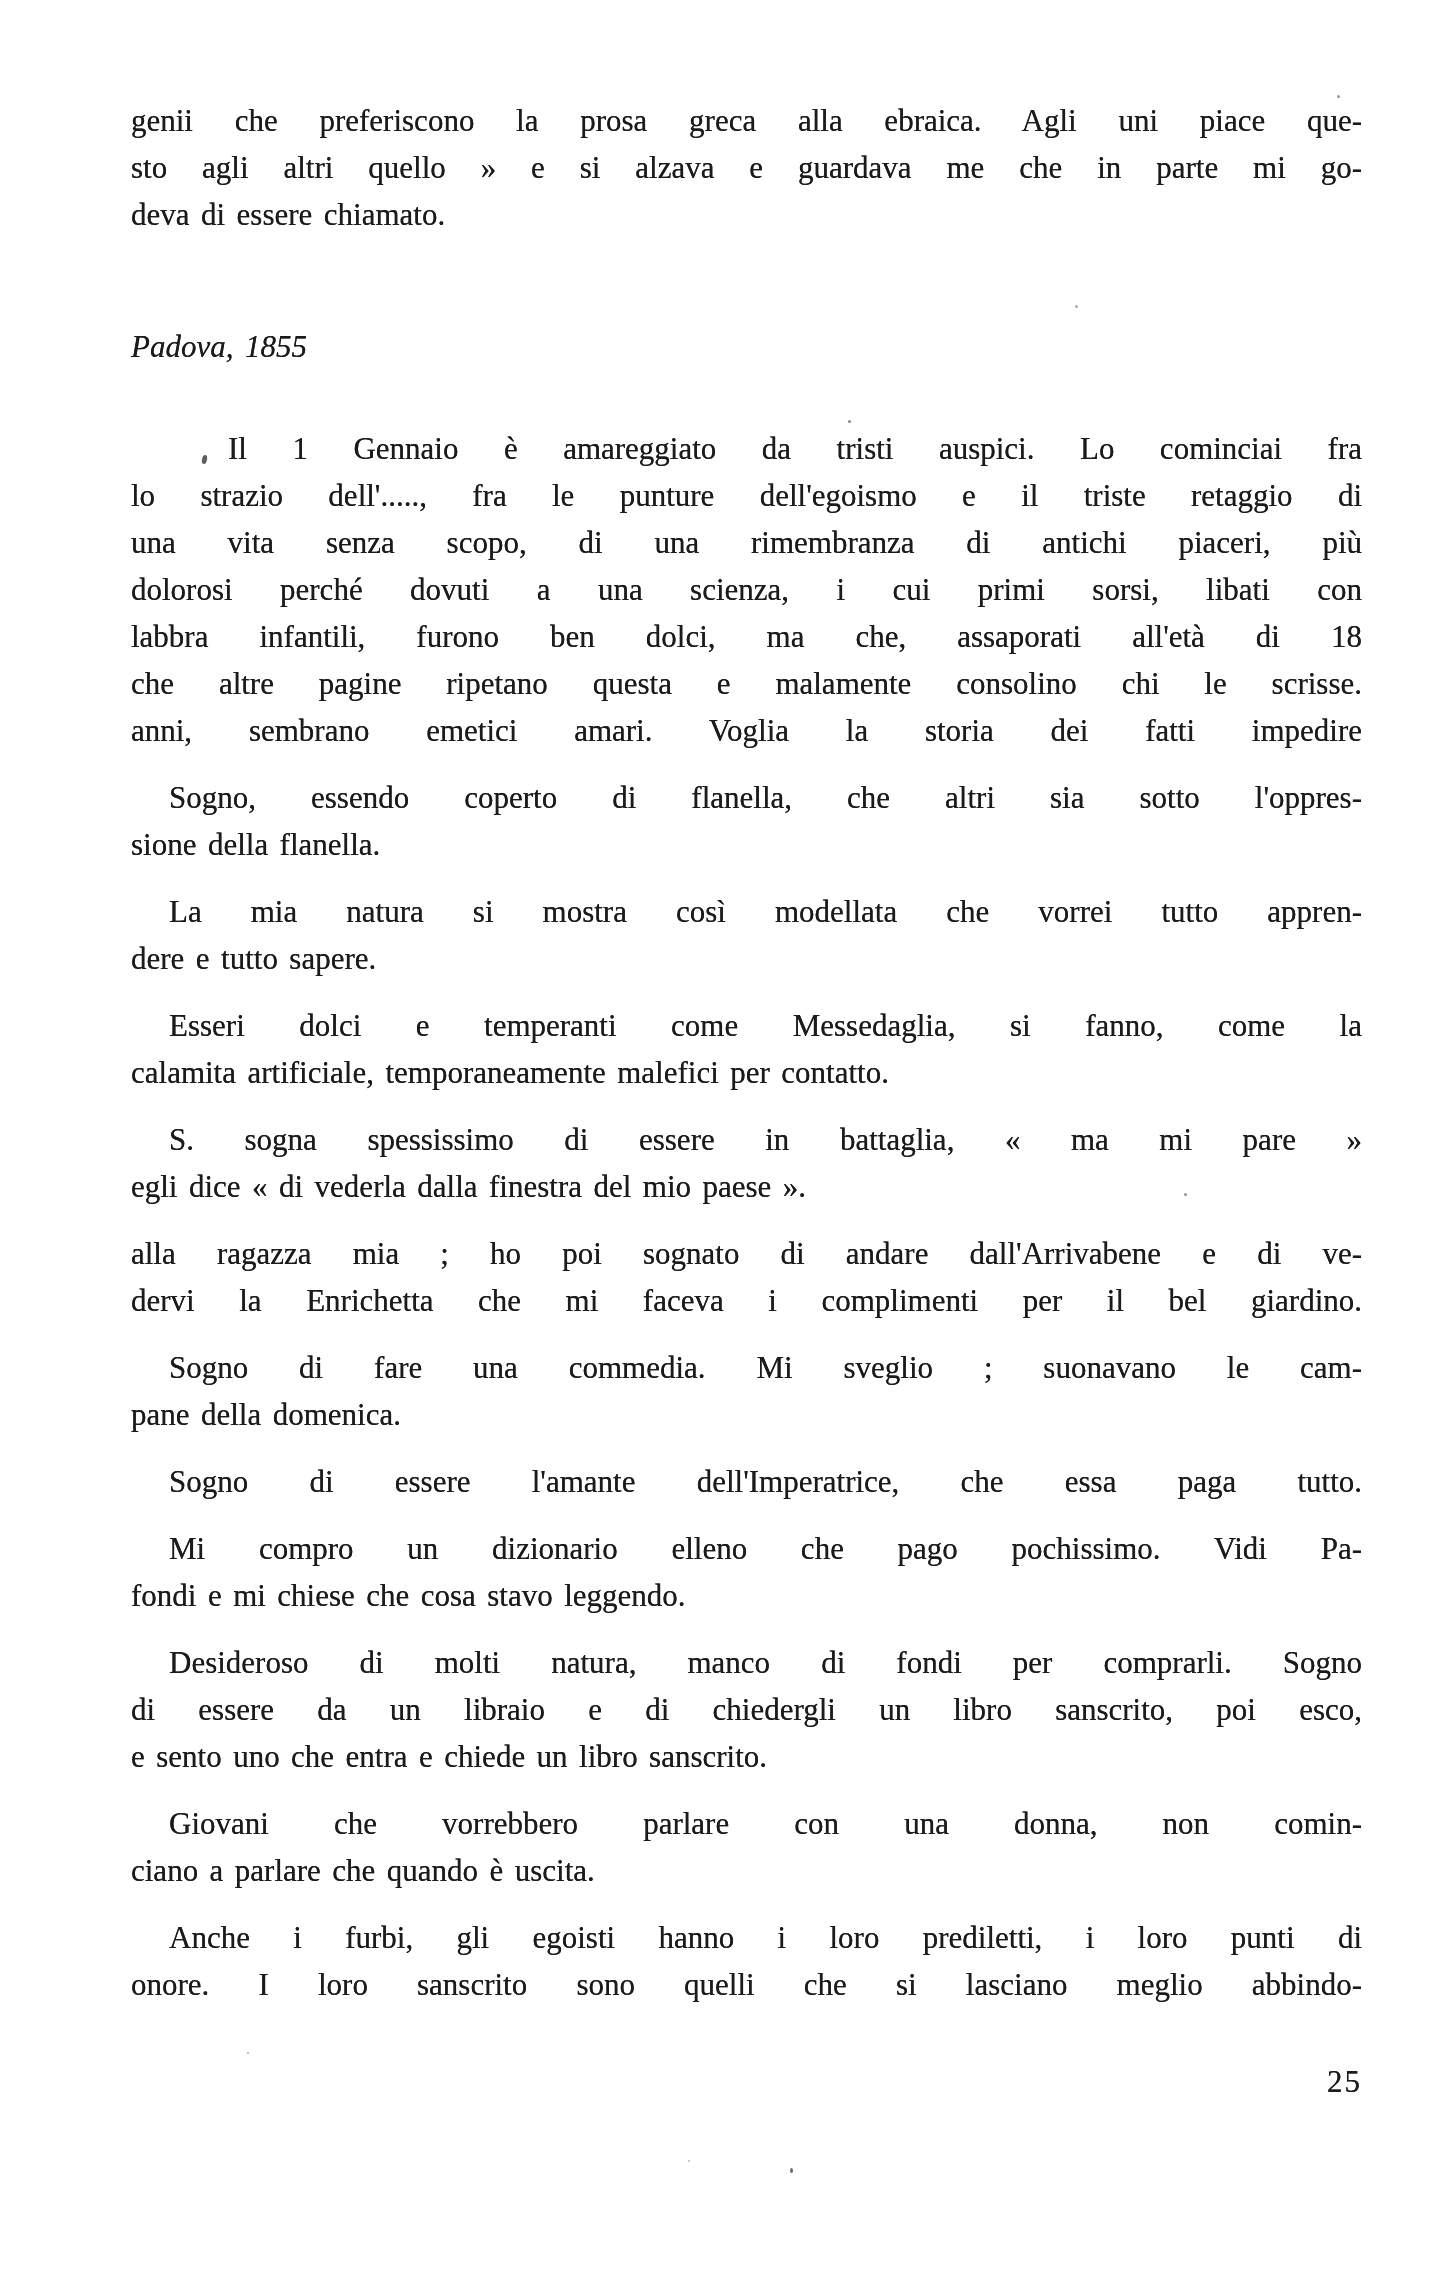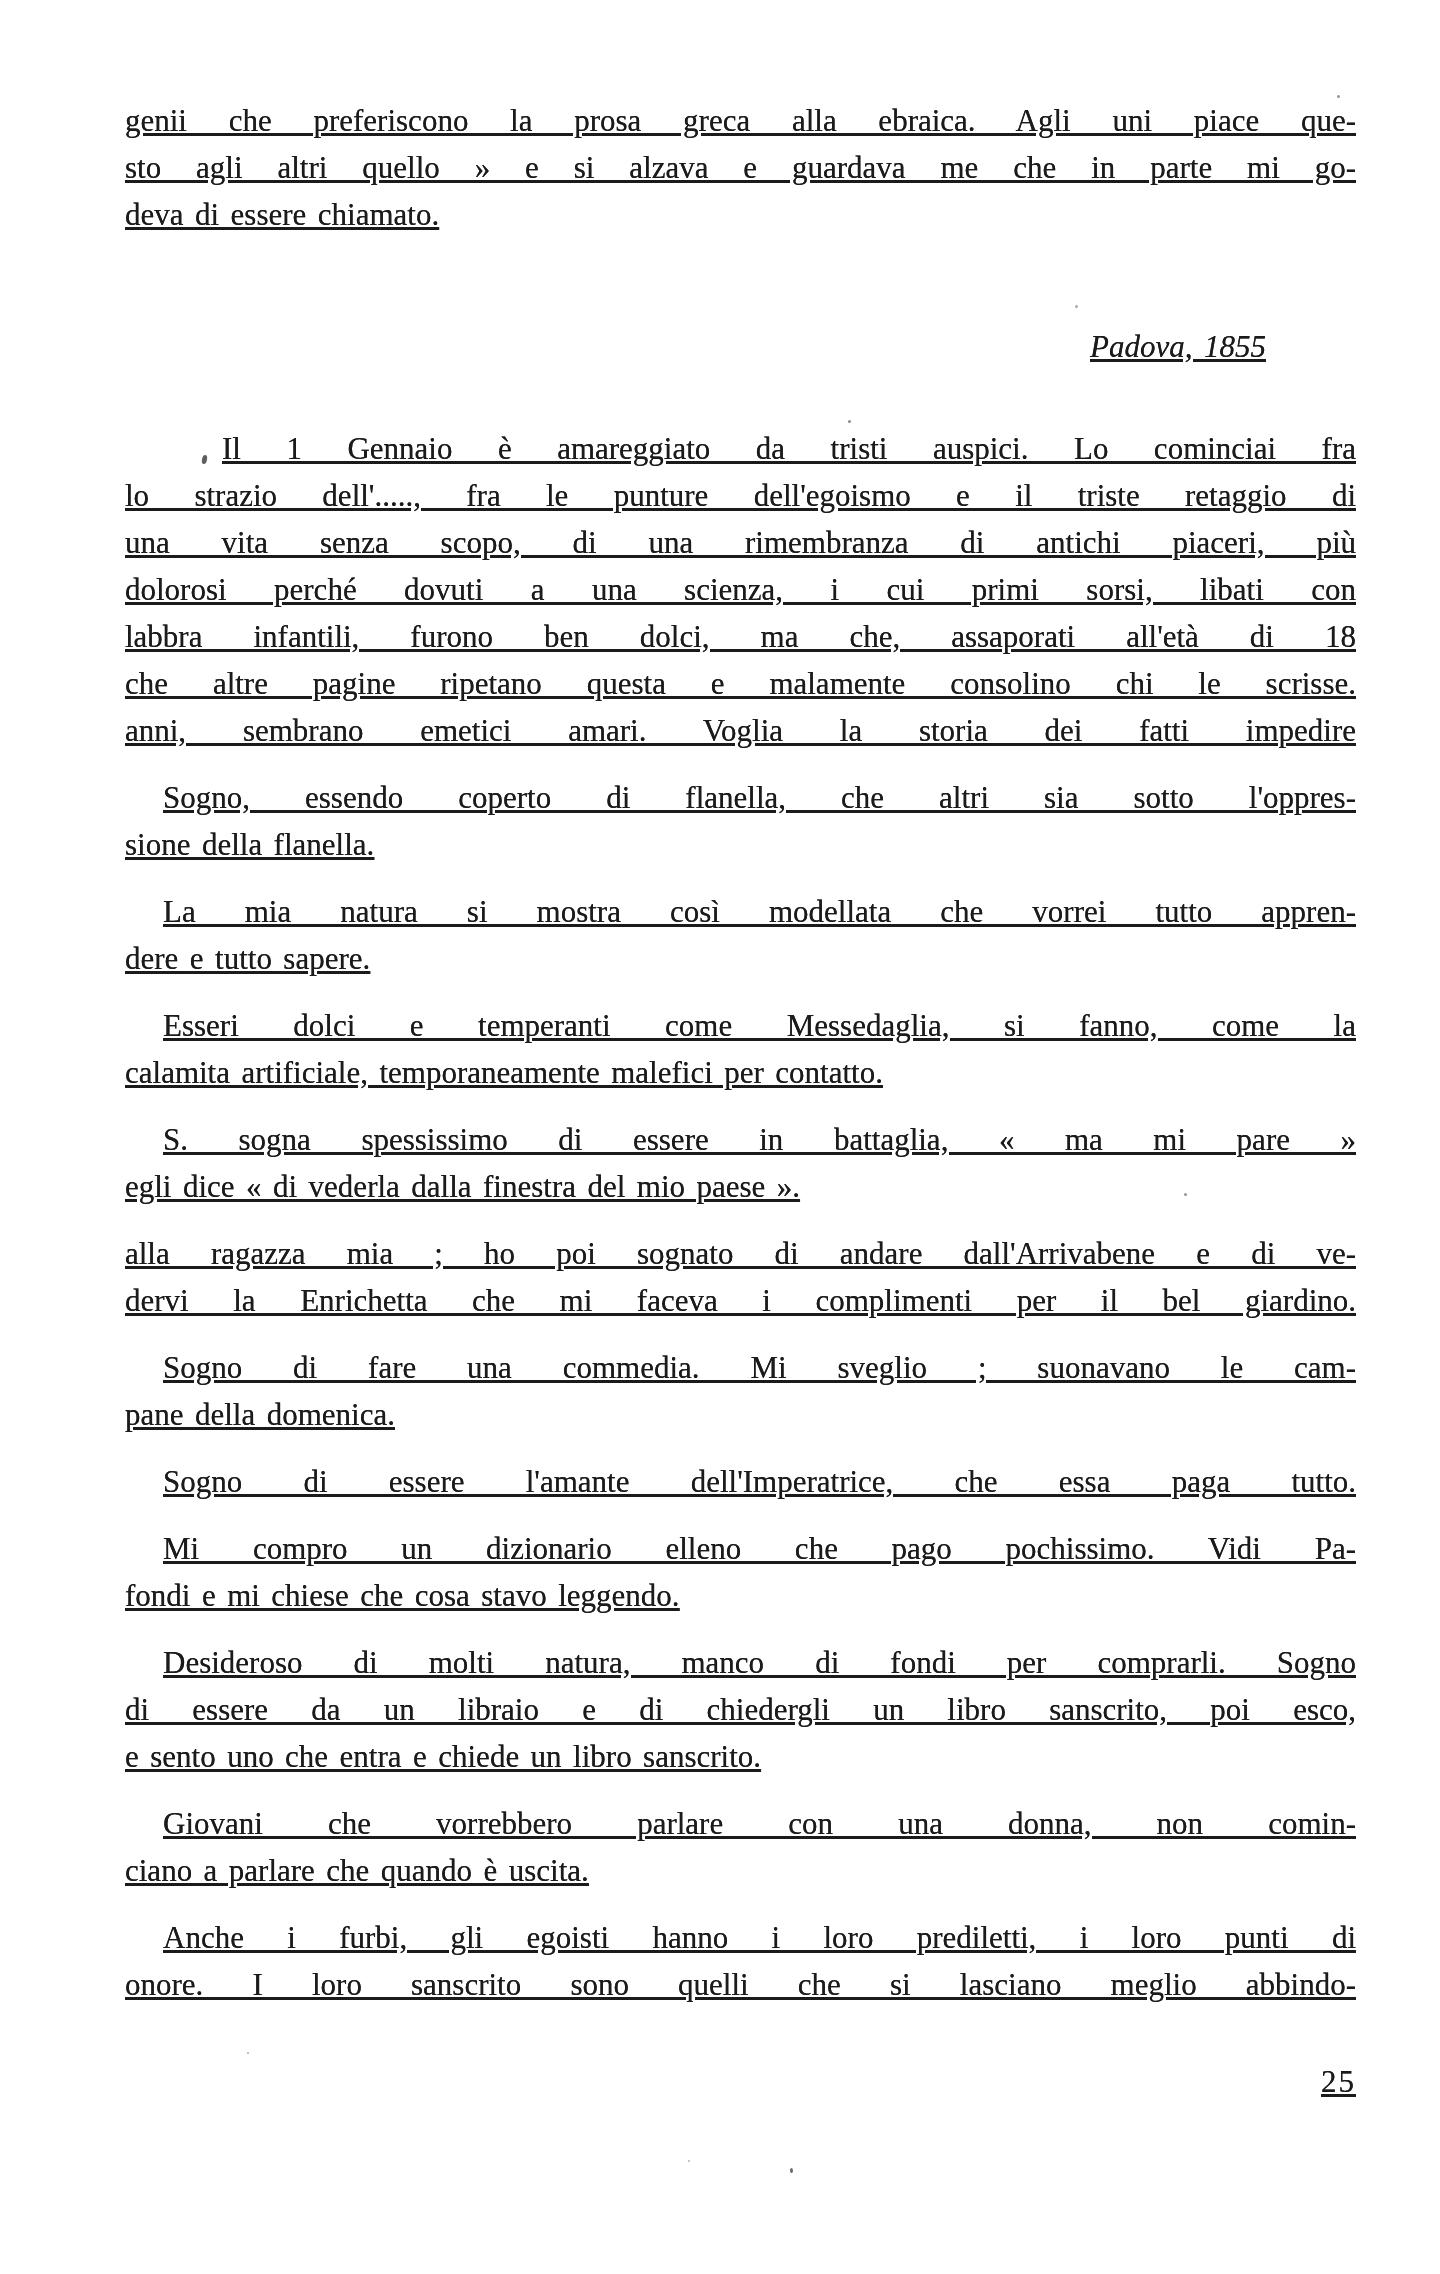--- a/index.html
+++ b/index.html
@@ -12,32 +12,32 @@
     position: absolute; inset: 0;
     background: #ffffff;
     color: #1b1b1b;
     font-size: 31px;
     line-height: 47px;
     word-spacing: 0.12em;
     text-shadow: 0 0 0.4px rgba(10,10,10,0.85);
   }
   .text-block {
     position: absolute;
-    left: 125px; top: 97px; width: 1231px; text-decoration: underline;
+    left: 131px; top: 97px; width: 1231px;
   }
   p { margin: 0 0 20px 0; }
   p.cont { margin-bottom: 0; }
   .line { display: block; }
   .j { text-align: justify; text-align-last: justify; }
   .l { text-align: center; text-align-last: left; }
   .ind { text-indent: 38px; }
   .ind-big { text-indent: 97px; }
   .dateline {
     font-style: italic;
-    text-align: right;
+    text-align: left;
     padding-right: 90px;
     margin: 85px 0 55px 0;
   }
   .pagenum {
     text-align: right;
     margin-top: 50px;
     letter-spacing: 2px;
   }
   .speck { position: absolute; background: #2a2a2a; border-radius: 50%; }
   .speck.s1 { left: 202px;  top: 455px;  width: 5px; height: 9px; opacity: .75; transform: rotate(12deg); }

